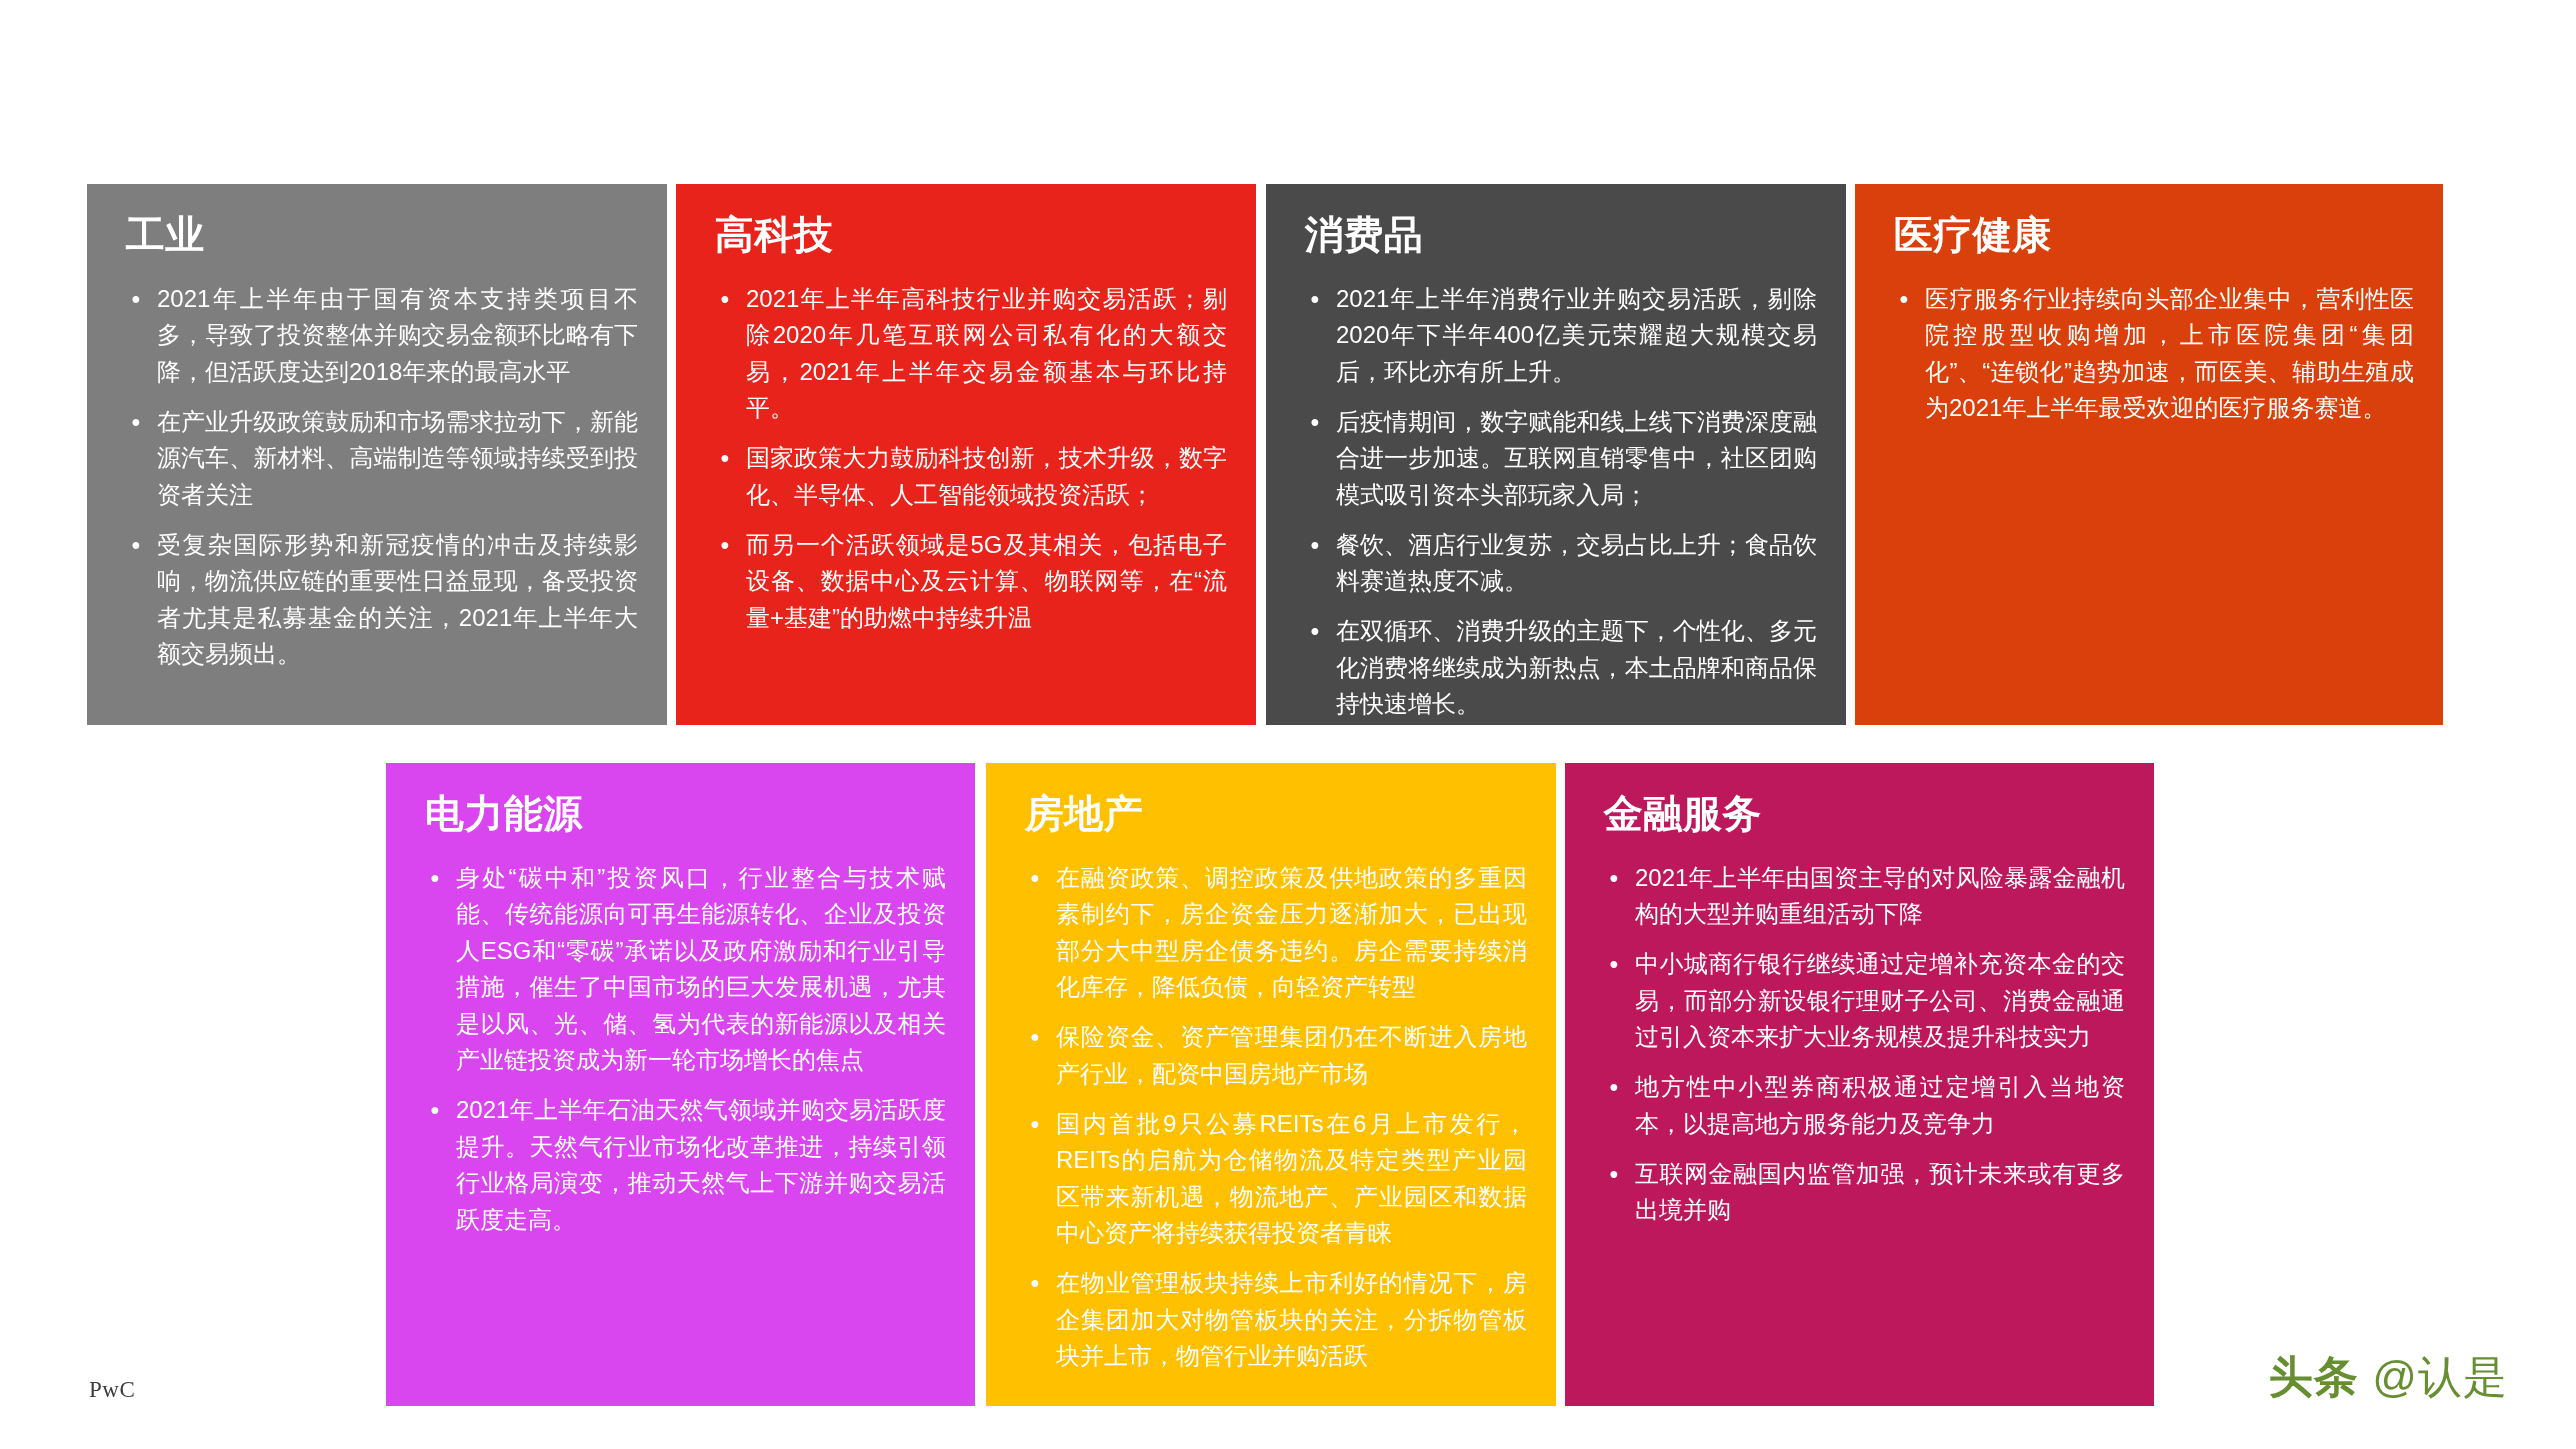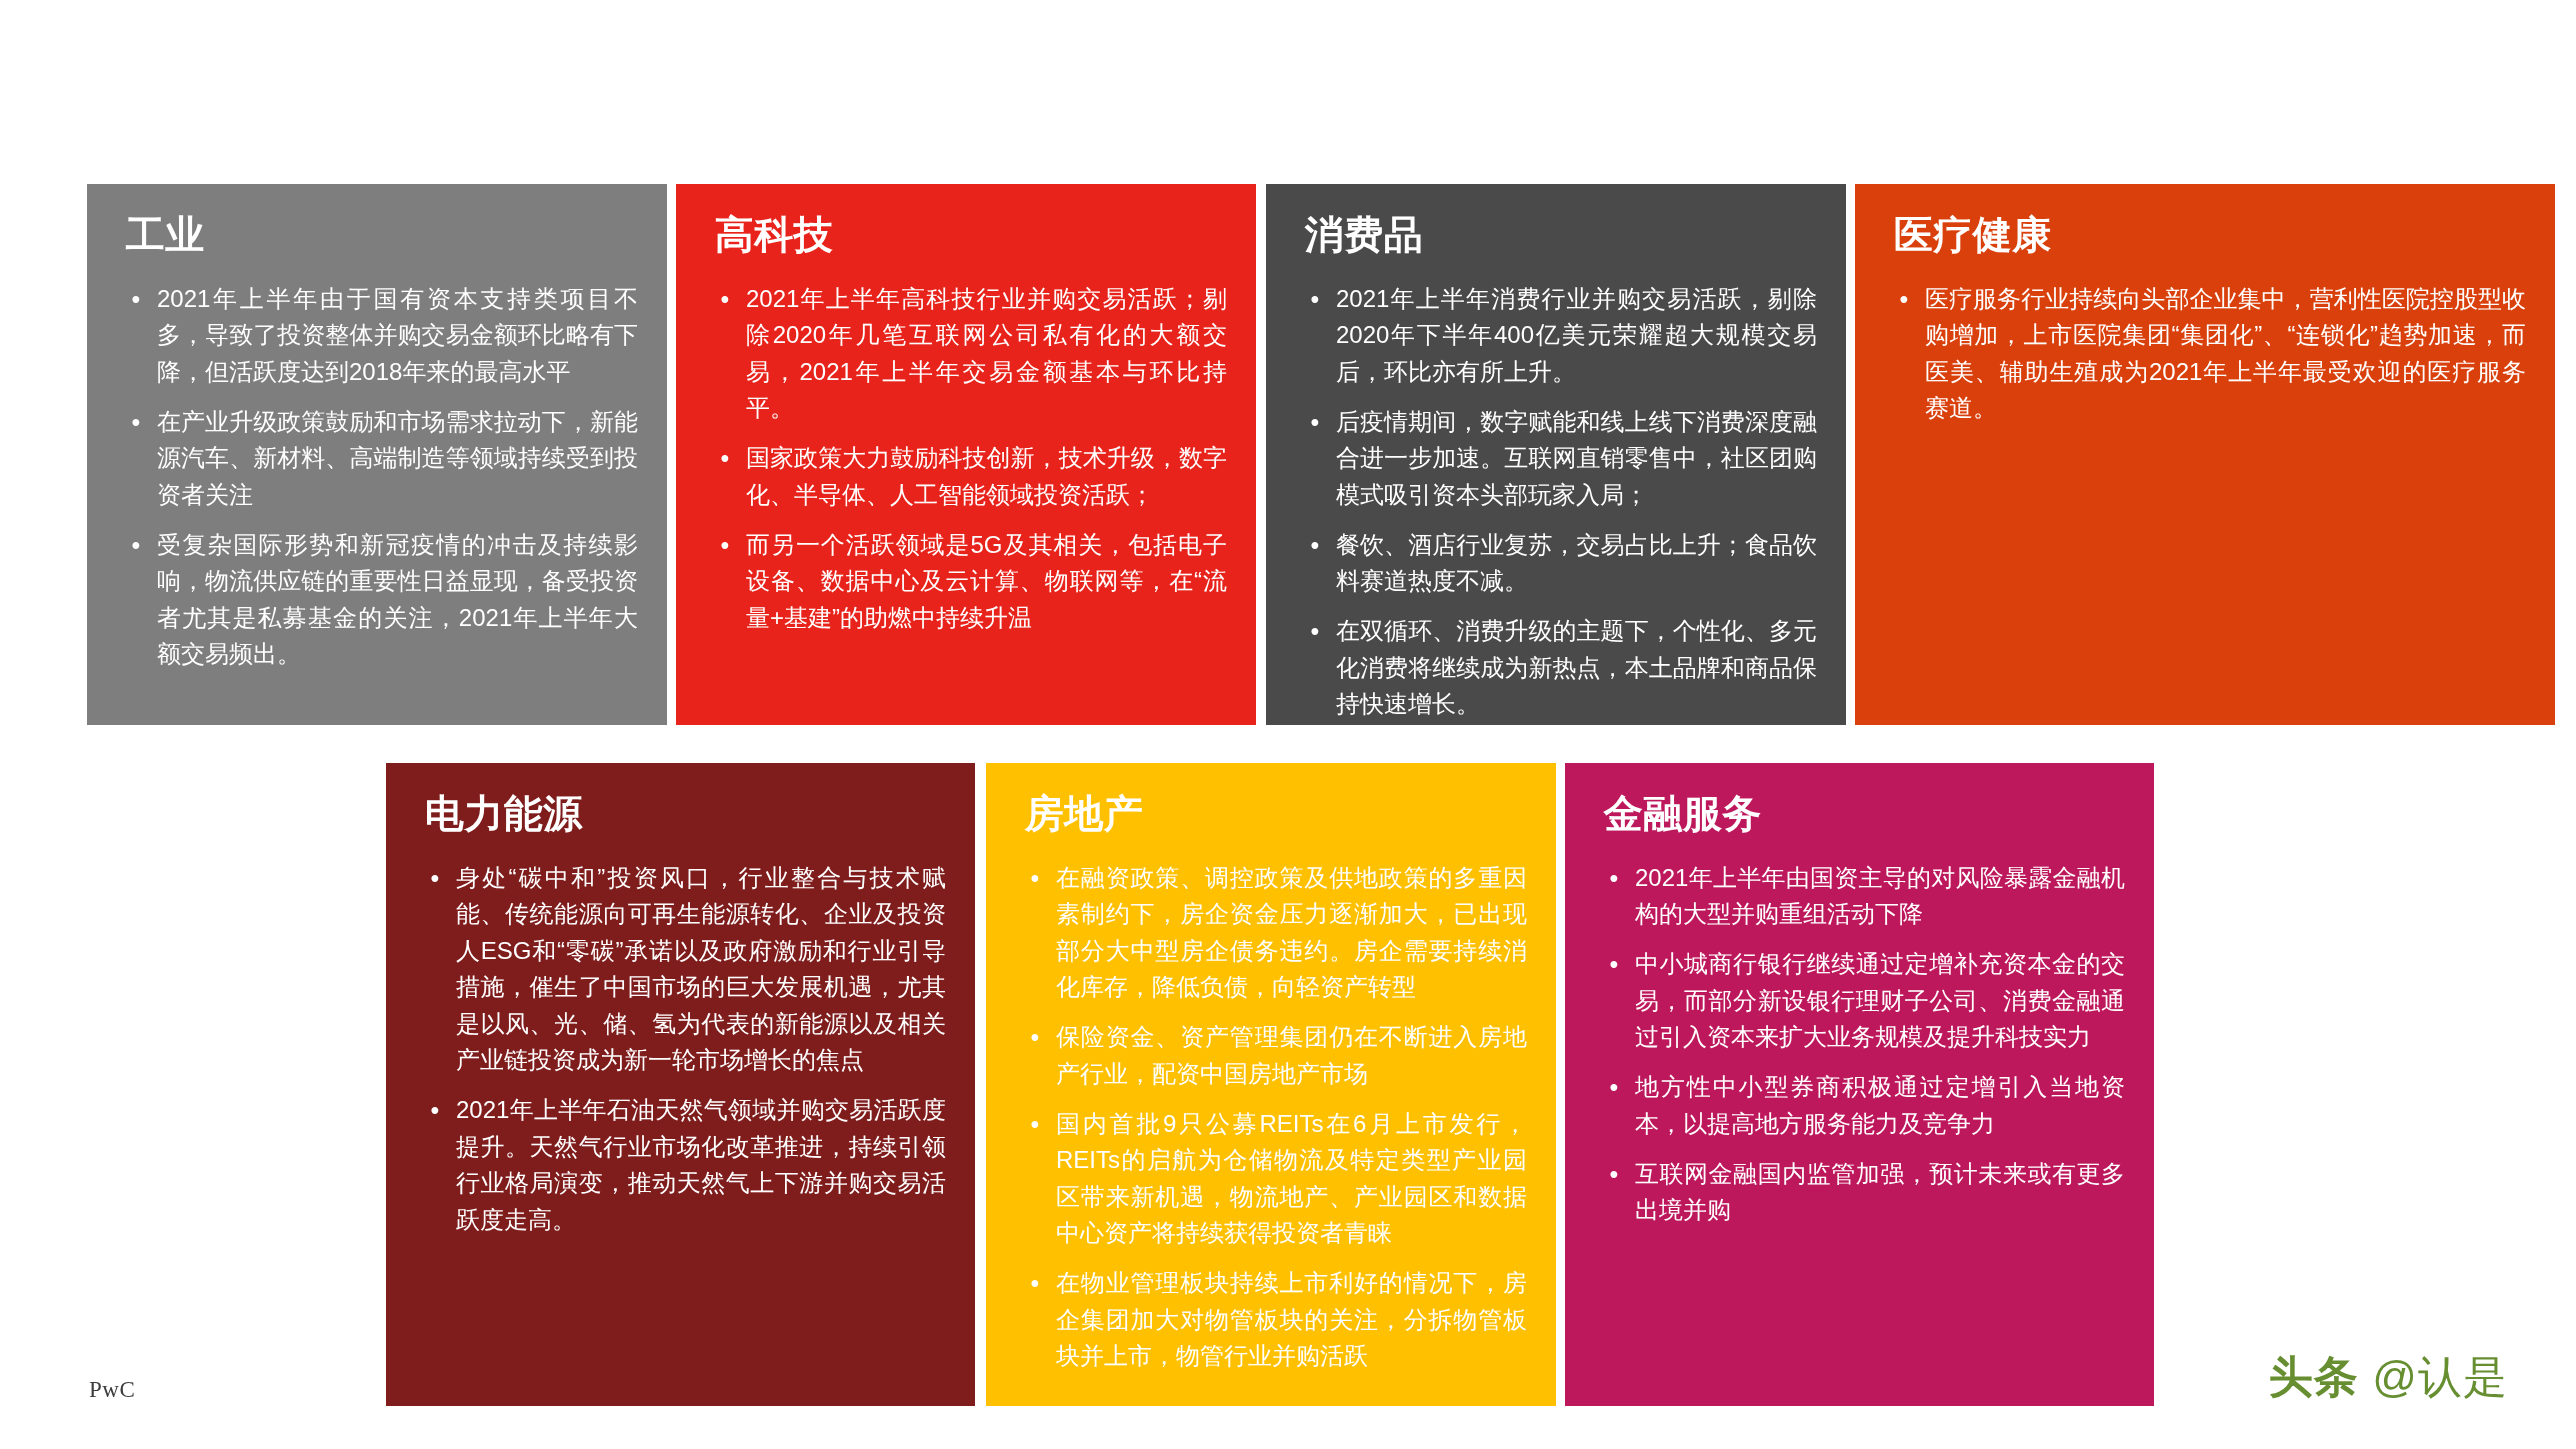--- a/index.html
+++ b/index.html
@@ -58,29 +58,29 @@
     top: -1.9px;
     font-size: 25px;
     line-height: 1.6;
   }
 
   
   .theme-grey      { background: #7e7e7e; color: #ffffff; }
   .theme-red       { background: #e8231b; color: #ffffff; }
   .theme-darkgrey  { background: #4a4a4a; color: #ffffff; }
   .theme-orange    { background: #d9400b; color: #ffffff; }
-  .theme-black     { background: #7f1d1d; color: #ffffff; }
+  .theme-black     { background: #d946ef; color: #ffffff; }
   .theme-yellow    { background: #ffc000; color: #ffffff; }
   .theme-salmon    { background: #be185d; color: #ffffff; }
 
   
   #card-industrial { left: 87px;   top: 184px; width: 580px;  height: 541px; }
   #card-hightech   { left: 676px;  top: 184px; width: 580px;  height: 541px; }
   #card-consumer   { left: 1266px; top: 184px; width: 580px;  height: 541px; }
-  #card-health     { left: 1855px; top: 184px; width: 700px;  height: 541px; }
+  #card-health     { left: 1855px; top: 184px; width: 588px;  height: 541px; }
 
   
   #card-energy     { left: 386px;  top: 763px; width: 589px;  height: 643px; }
   #card-realestate { left: 986px; top: 763px; width: 570px;  height: 643px; }
   #card-finance    { left: 1565px; top: 763px; width: 589px;  height: 643px; }
 
   
   .pwc-logo {
     position: absolute;
     left: 89px;

